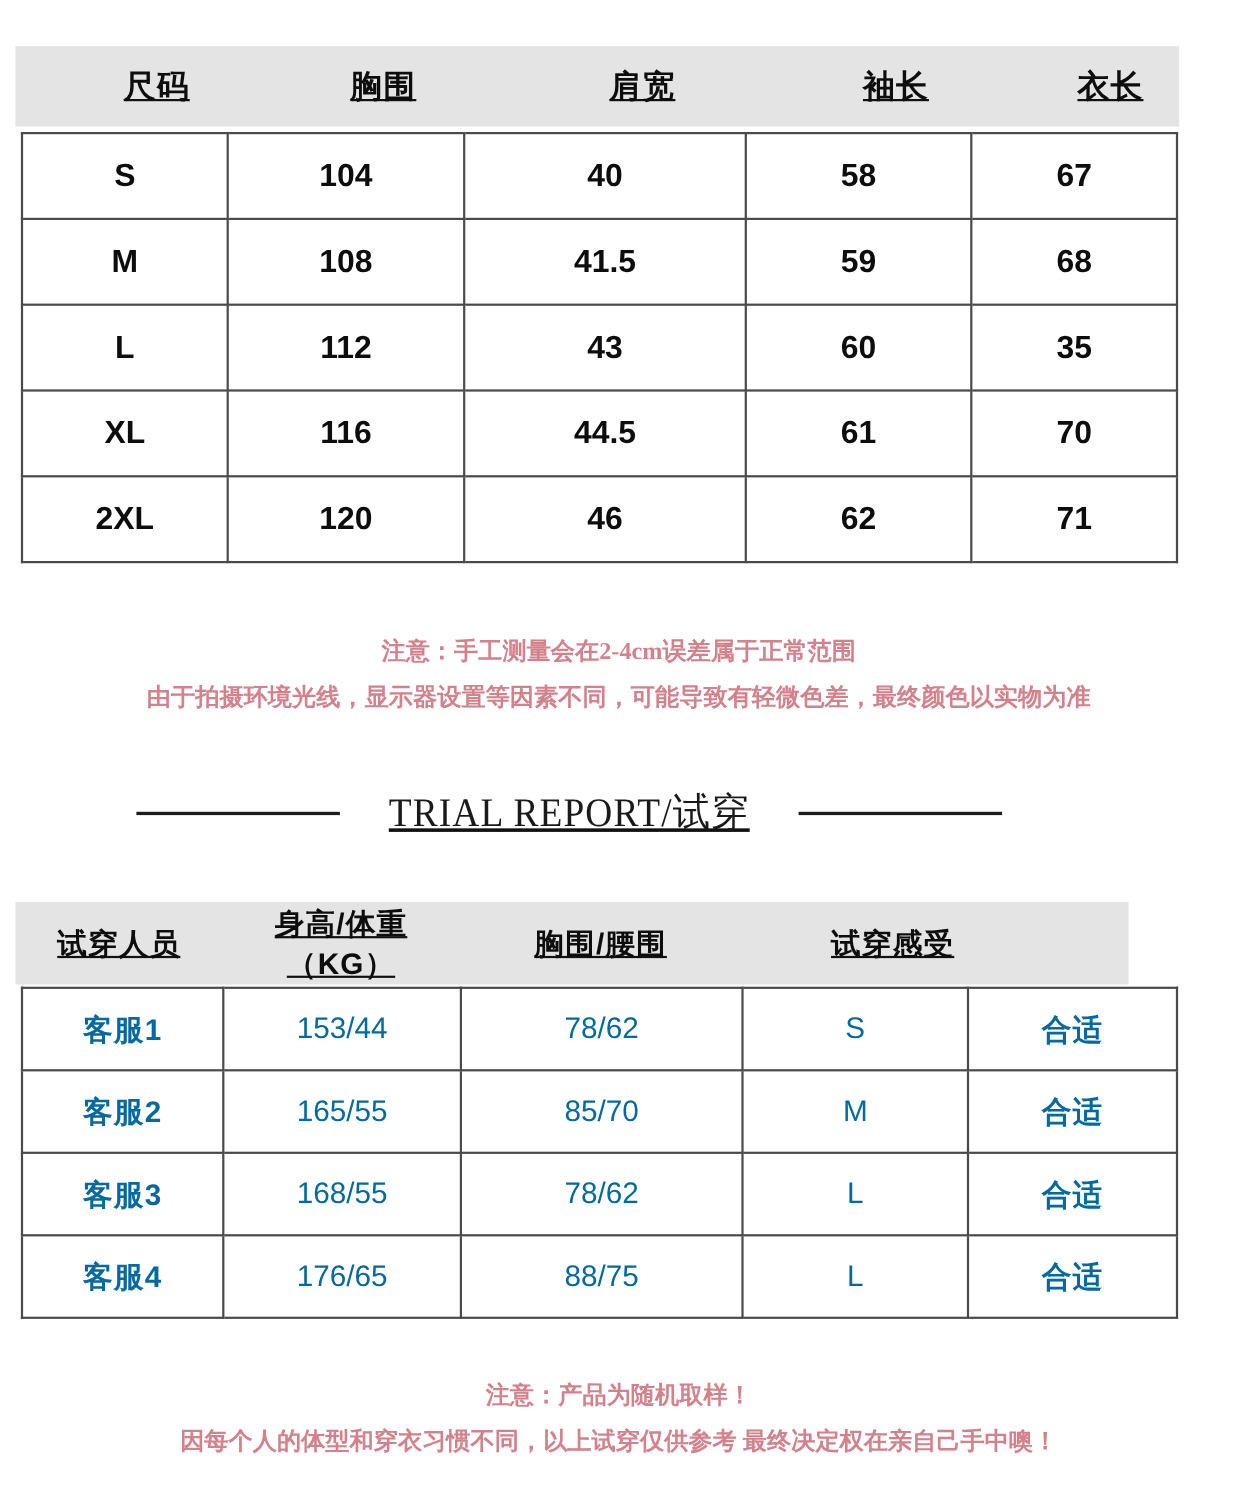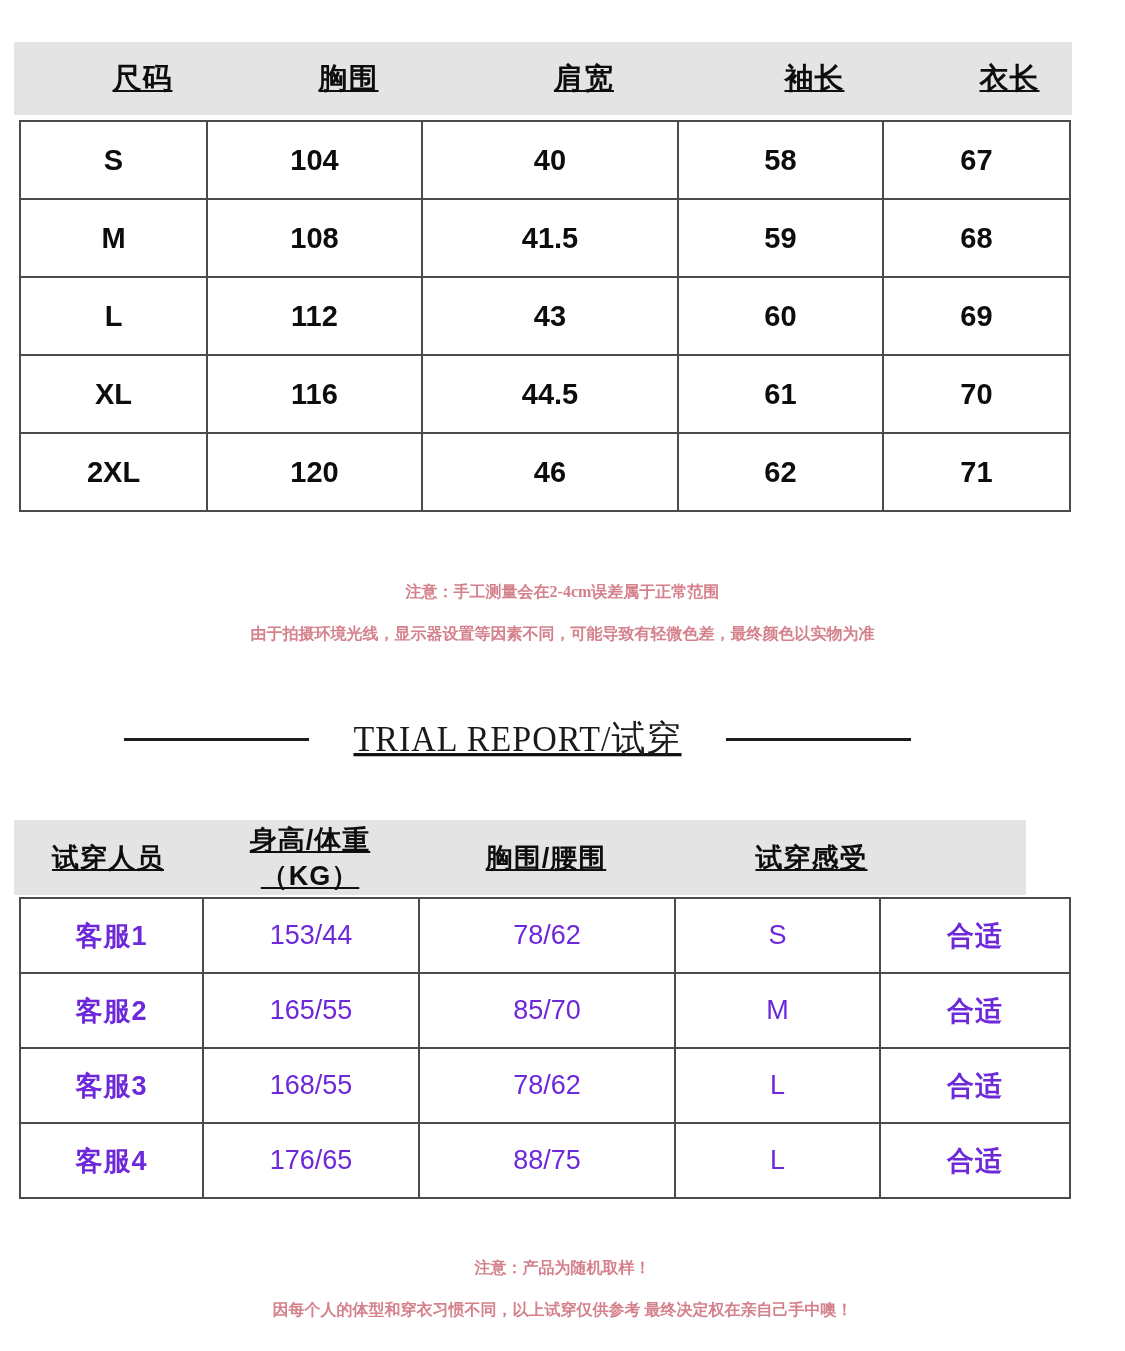--- a/index.html
+++ b/index.html
@@ -66,33 +66,33 @@
     color: #0d0d0d;
   }
   #trial-table {
     left: 19px; top: 897px;
     width: 1050px;
   }
   #trial-table td {
     height: 75px;
     font-size: 27px;
     font-weight: 400;
-    color: #6d28d9;
+    color: #0369a1;
   }
   #trial-table td.cjk { font-weight: 600; letter-spacing: 1px; }
 
   
   .note-block {
     position: absolute;
     left: 0;
     width: 1125px;
     text-align: center;
     color: #d4818c;
     font-family: "Liberation Serif", serif;
-    font-size: 16px;
+    font-size: 22px;
     line-height: 42px;
     font-weight: 600;
   }
   .note-block1 { top: 571px; }
   .note-block2 { top: 1247px; }
 
   
   .section-heading {
     position: absolute;
     left: 0; top: 716px;
@@ -150,21 +150,21 @@
     <td>108</td>
     <td>41.5</td>
     <td>59</td>
     <td>68</td>
   </tr>
   <tr>
     <td>L</td>
     <td>112</td>
     <td>43</td>
     <td>60</td>
-    <td>69</td>
+    <td>35</td>
   </tr>
   <tr>
     <td>XL</td>
     <td>116</td>
     <td>44.5</td>
     <td>61</td>
     <td>70</td>
   </tr>
   <tr>
     <td>2XL</td>

